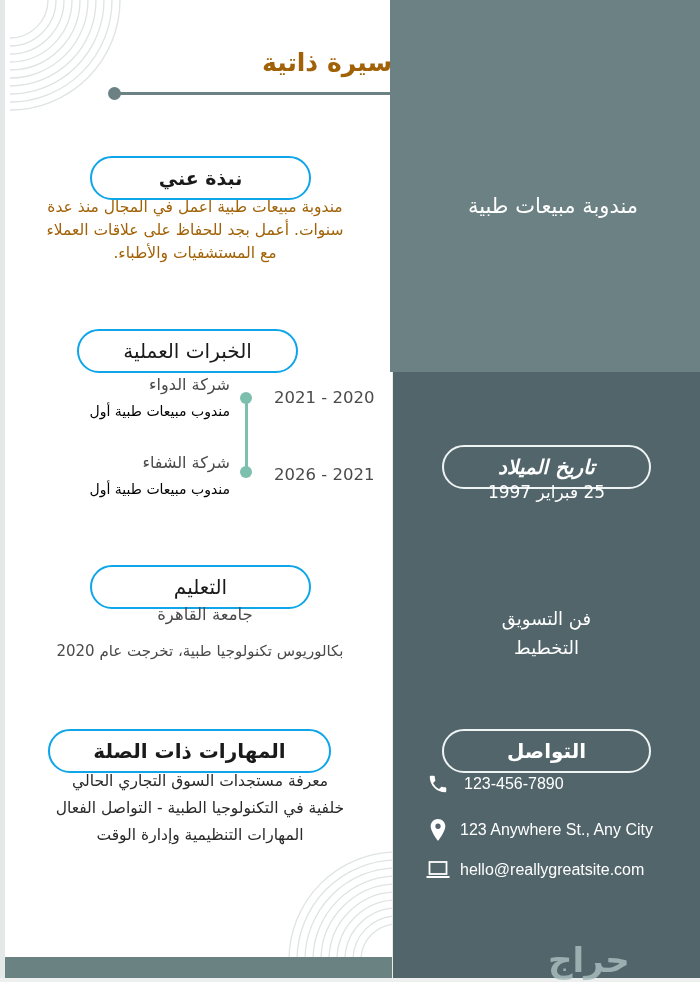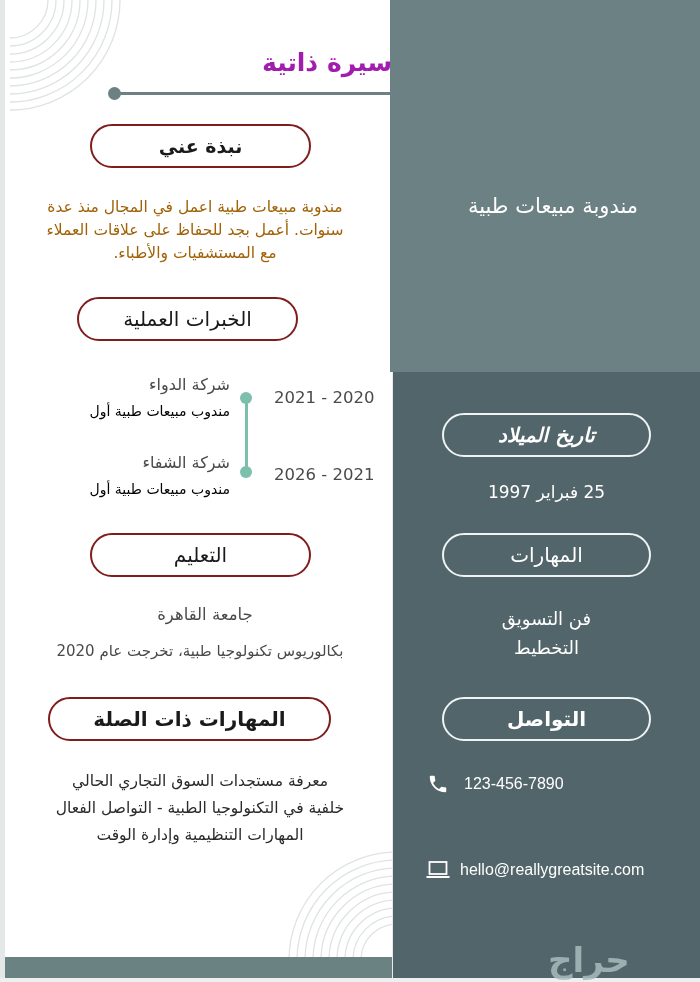--- a/index.html
+++ b/index.html
@@ -17,26 +17,26 @@
   
   .right-top { position: absolute; left: 390px; top: 0; width: 310px; height: 372px; background: #6b8183; }
   .right-bottom { position: absolute; left: 393px; top: 372px; width: 307px; height: 606px; background: #52656a; }
 
   
   .arcs { position: absolute; pointer-events: none; }
   .arcs-top { left: 5px; top: 0; }
   .arcs-bottom { left: 282px; top: 850px; }
 
   
-  .cv-title { position: absolute; right: 308px; top: 48px; font-size: 25px; font-weight: bold; color: #a21caf; direction: rtl; }
+  .cv-title { position: absolute; right: 308px; top: 48px; font-size: 25px; font-weight: bold; color: #a16207; direction: rtl; }
   .title-line { position: absolute; left: 116px; top: 92px; width: 274px; height: 3px; background: #6b8183; }
   .title-dot { position: absolute; left: 108px; top: 87px; width: 13px; height: 13px; border-radius: 50%; background: #6b8183; }
 
   
-  .pill { position: absolute; border: 2px solid #7f1d1d; border-radius: 24px; display: flex; align-items: center; justify-content: center; direction: rtl; color: #1a1a1a; }
+  .pill { position: absolute; border: 2px solid #0ea5e9; border-radius: 24px; display: flex; align-items: center; justify-content: center; direction: rtl; color: #1a1a1a; margin-top: 32px; }
   .pill-light { border-color: #eef3f3; color: #ffffff; }
 
   .text-block { position: absolute; direction: rtl; text-align: center; color: #555; }
 
   .about-text { left: 20px; top: 196px; width: 350px; font-size: 15.5px; line-height: 23px; color: #a16207; }
 
   
   .exp-company { position: absolute; right: 470px; font-size: 16px; color: #4a4a4a; direction: rtl; white-space: nowrap; }
   .exp-role { position: absolute; right: 470px; font-size: 14px; color: #000000; direction: rtl; white-space: nowrap; }
   .exp-years { position: absolute; left: 274px; font-size: 16.5px; color: #4a4a4a; white-space: nowrap; }
@@ -138,40 +138,45 @@
     <div>المهارات التنظيمية وإدارة الوقت</div>
   </div>
 
   <div class="job-title">مندوبة مبيعات طبية</div>
 
   <div class="pill pill-light" style="left:442px; top:413px; width:209px; height:44px; font-size:20px; font-weight:bold;font-style:italic;">
     <span>تاريخ الميلاد</span>
   </div>
   <div class="text-block" style="left:442px; top:482px; width:209px; font-size:17px; color:#ffffff;">25 فبراير 1997</div>
 
-  <div class="pill pill-light" style="left:442px; top:533px; width:209px; height:44px; font-size:20px;">
-    <span>المهارات</span>
-  </div>
   <div class="text-block" style="left:442px; top:604px; width:209px; font-size:18px; line-height:29px; color:#ffffff;">
     <div>فن التسويق</div>
     <div>التخطيط</div>
   </div>
 
   <div class="pill pill-light" style="left:442px; top:697px; width:209px; height:44px; font-size:20px; font-weight:bold;">
     <span>التواصل</span>
   </div>
 
   <div class="contact-row" style="top:772px;">
     <span class="ico">
       <svg width="22" height="22" viewBox="0 0 24 24">
           <path fill="#ffffff" d="M6.6 10.8c1.4 2.8 3.8 5.1 6.6 6.6l2.2-2.2c.3-.3.7-.4 1-.2 1.1.4 2.3.6 3.6.6.6 0 1 .4 1 1V20c0 .6-.4 1-1 1C10.6 21 3 13.4 3 4c0-.6.4-1 1-1h3.5c.6 0 1 .4 1 1 0 1.3.2 2.5.6 3.6.1.3 0 .7-.2 1z"></path>
         </svg>
     </span>
     <span style="margin-left:4px;">123-456-7890</span>
   </div>
+  <div class="contact-row" style="top:818px;">
+    <span class="ico">
+      <svg width="18" height="22" viewBox="0 0 24 30">
+          <path fill="#ffffff" d="M12 0C6.5 0 2 4.4 2 9.9 2 17.4 12 30 12 30s10-12.6 10-20.1C22 4.4 17.5 0 12 0zm0 13.5a3.6 3.6 0 1 1 0-7.2 3.6 3.6 0 0 1 0 7.2z"></path>
+        </svg>
+    </span>
+    <span>123 Anywhere St., Any City</span>
+  </div>
   <div class="contact-row" style="top:858px;">
     <span class="ico">
       <svg width="24" height="20" viewBox="0 0 24 20">
           <rect x="3.5" y="2" width="17" height="12" fill="none" stroke="#ffffff" stroke-width="1.8"></rect>
           <rect x="0.5" y="16" width="23" height="2" fill="#ffffff"></rect>
         </svg>
     </span>
     <span>hello@reallygreatsite.com</span>
   </div>
 

